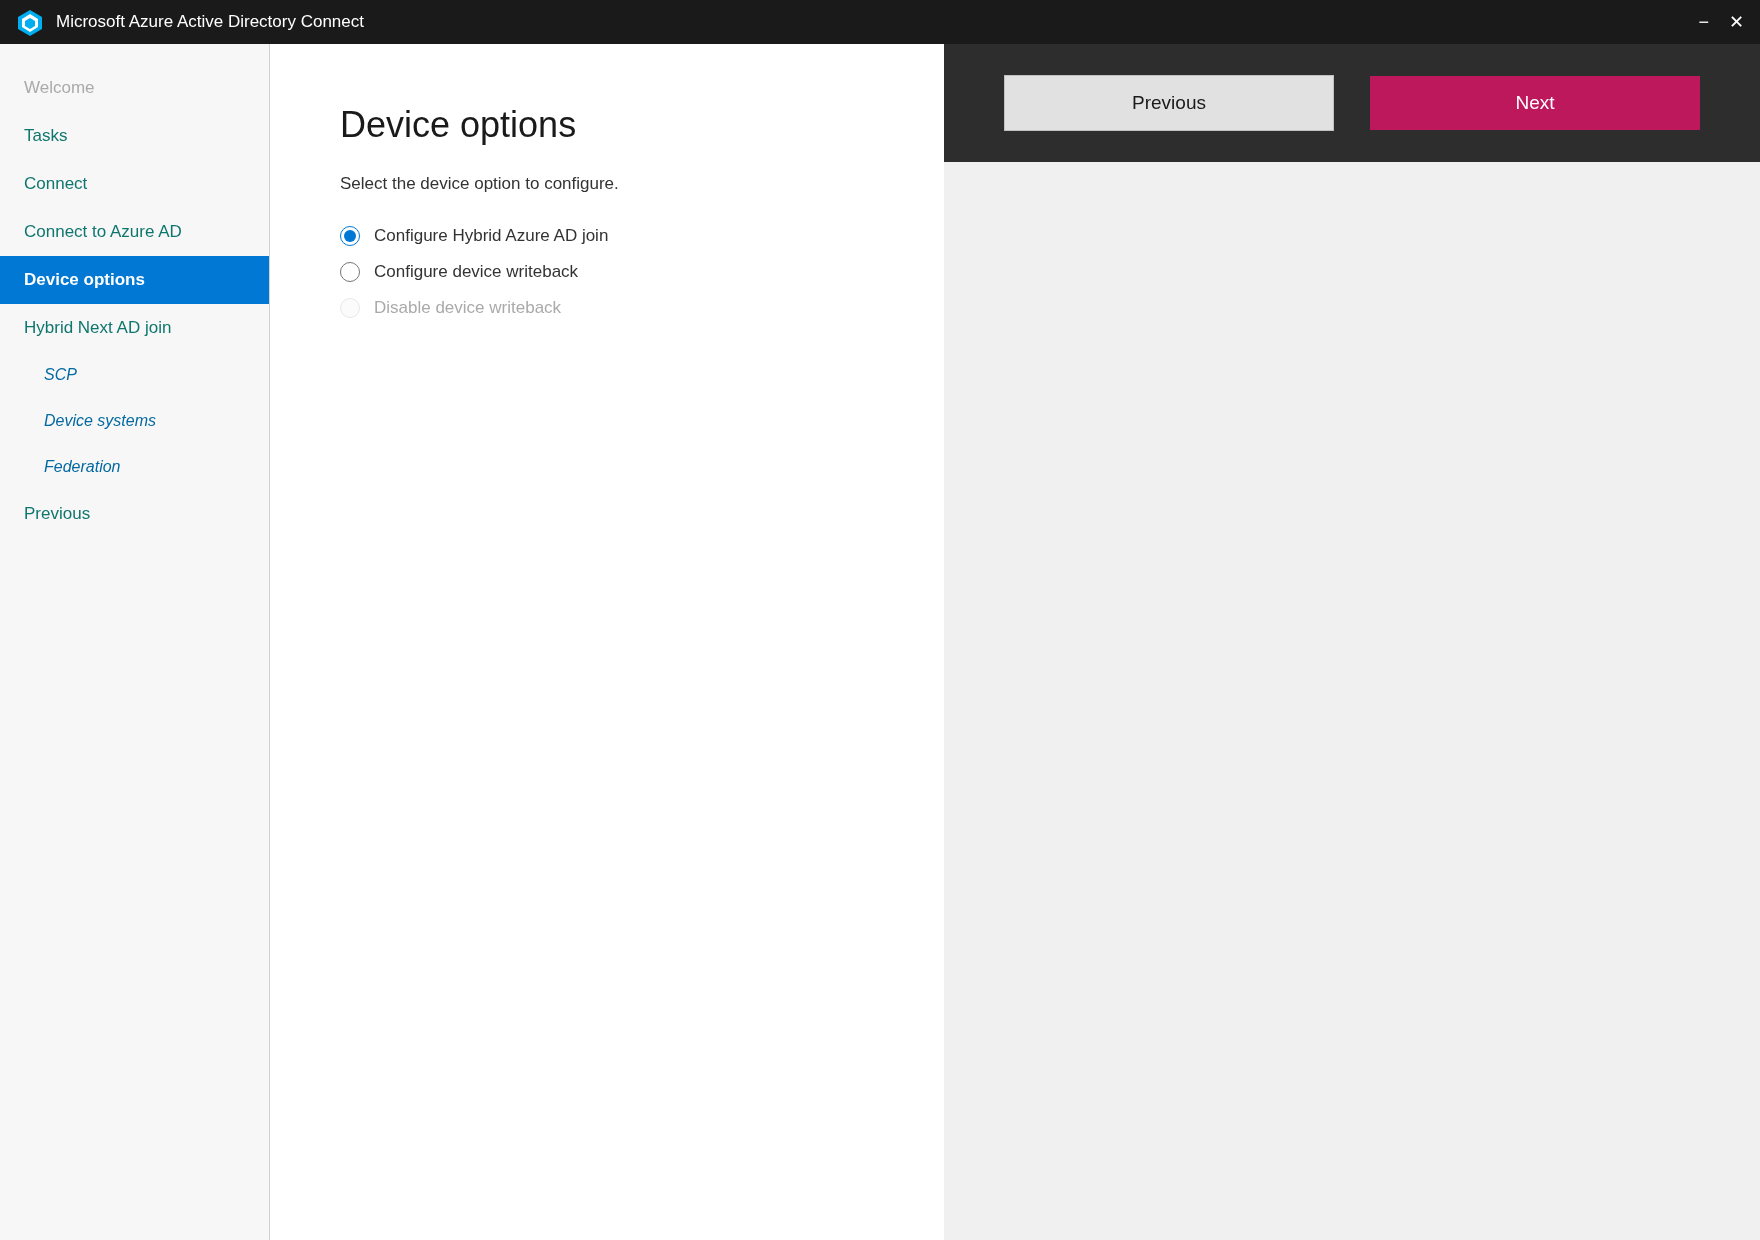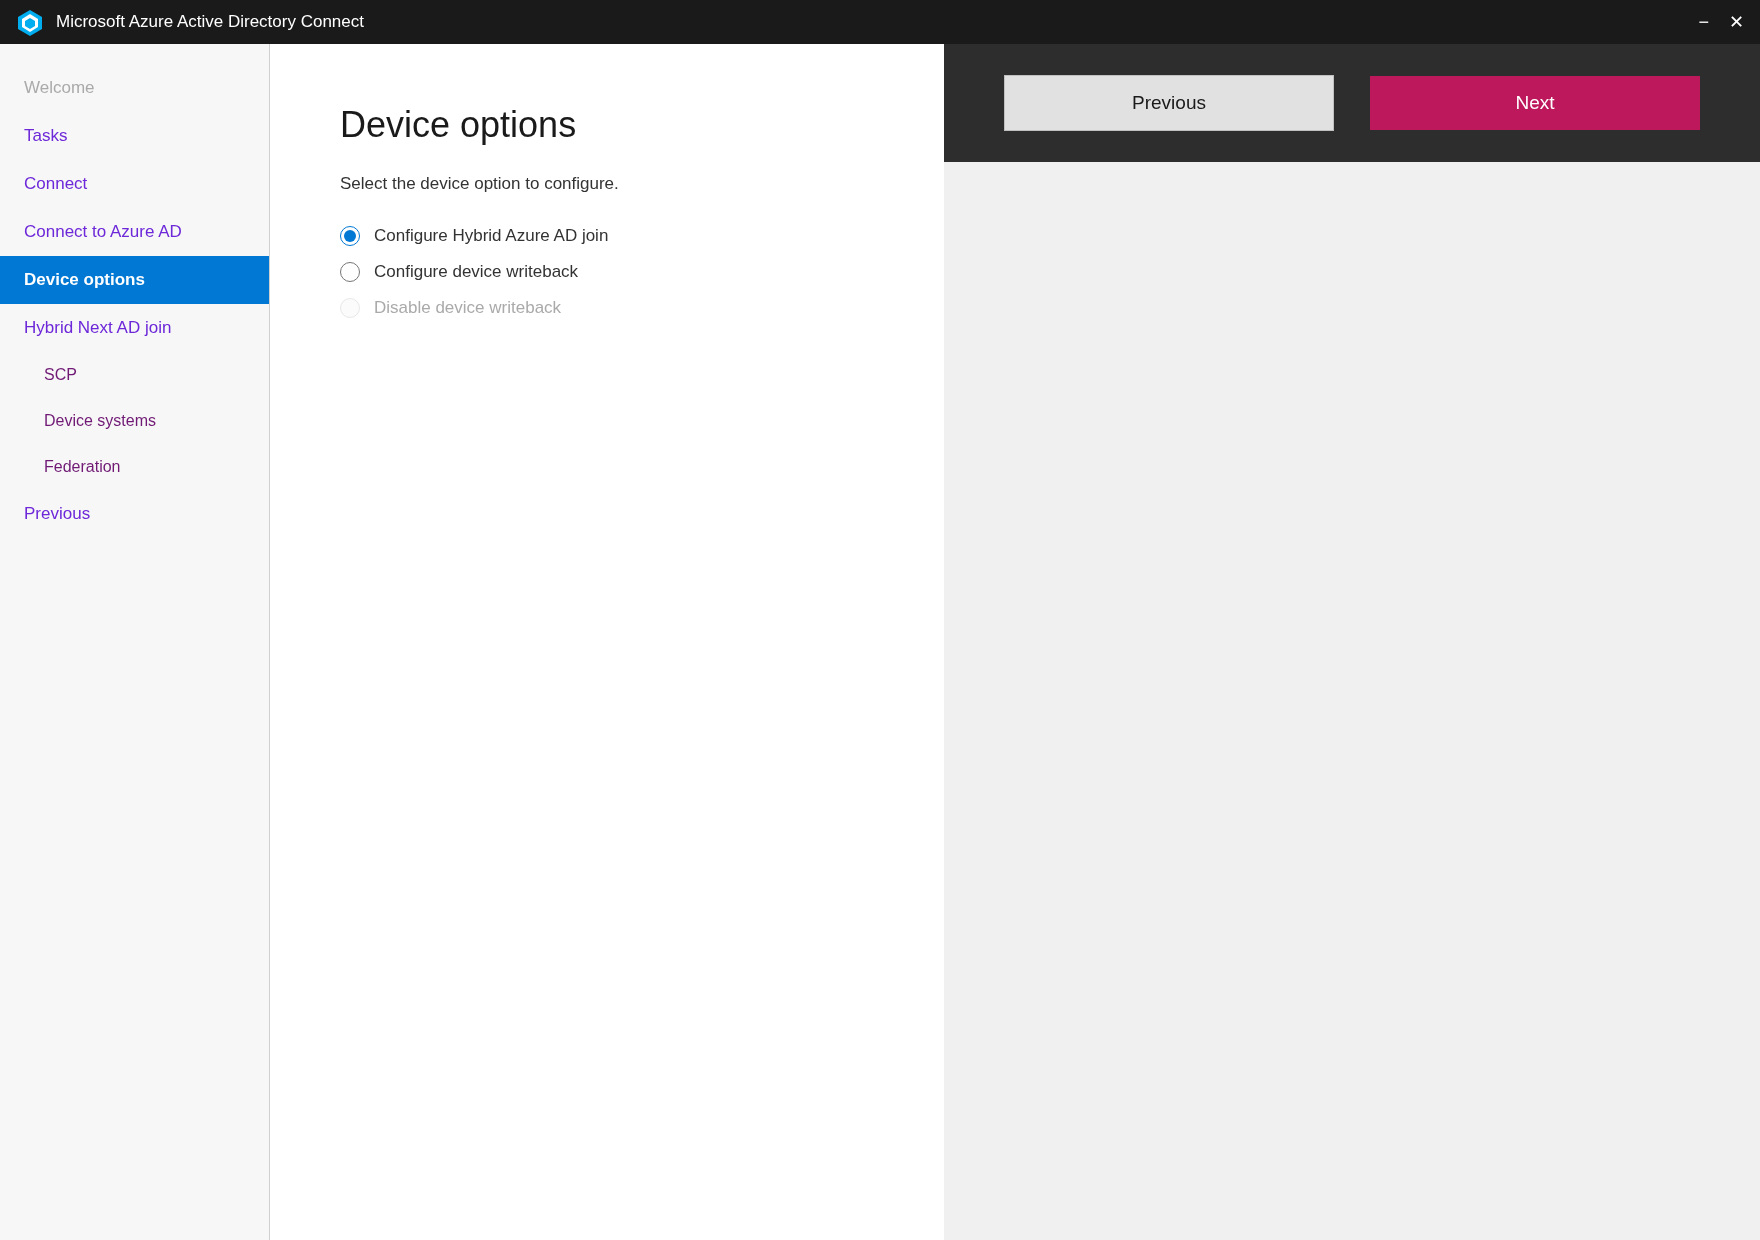--- a/index.html
+++ b/index.html
@@ -71,38 +71,39 @@
       width: 270px;
       background: #f7f7f7;
       border-right: 1px solid #d0d0d0;
       padding-top: 20px;
       flex-shrink: 0;
     }
 
     .sidebar-item {
       padding: 14px 24px;
       font-size: 17px;
-      color: #6d28d9;
+      color: #0f766e;
       cursor: pointer;
     }
 
     .sidebar-item.active {
       background: #0078d4;
       color: #ffffff;
       font-weight: 600;
     }
 
     .sidebar-item.disabled {
       color: #aaa;
     }
 
     .sidebar-item.sub {
       padding-left: 44px;
       font-size: 16px;
-      color: #701a75;
+      color: #0369a1;
+      font-style: italic;
     }
 
     
     .main-panel {
       flex: 1;
       background: #ffffff;
       padding: 60px 70px 40px 70px;
       display: flex;
       flex-direction: column;
     }

